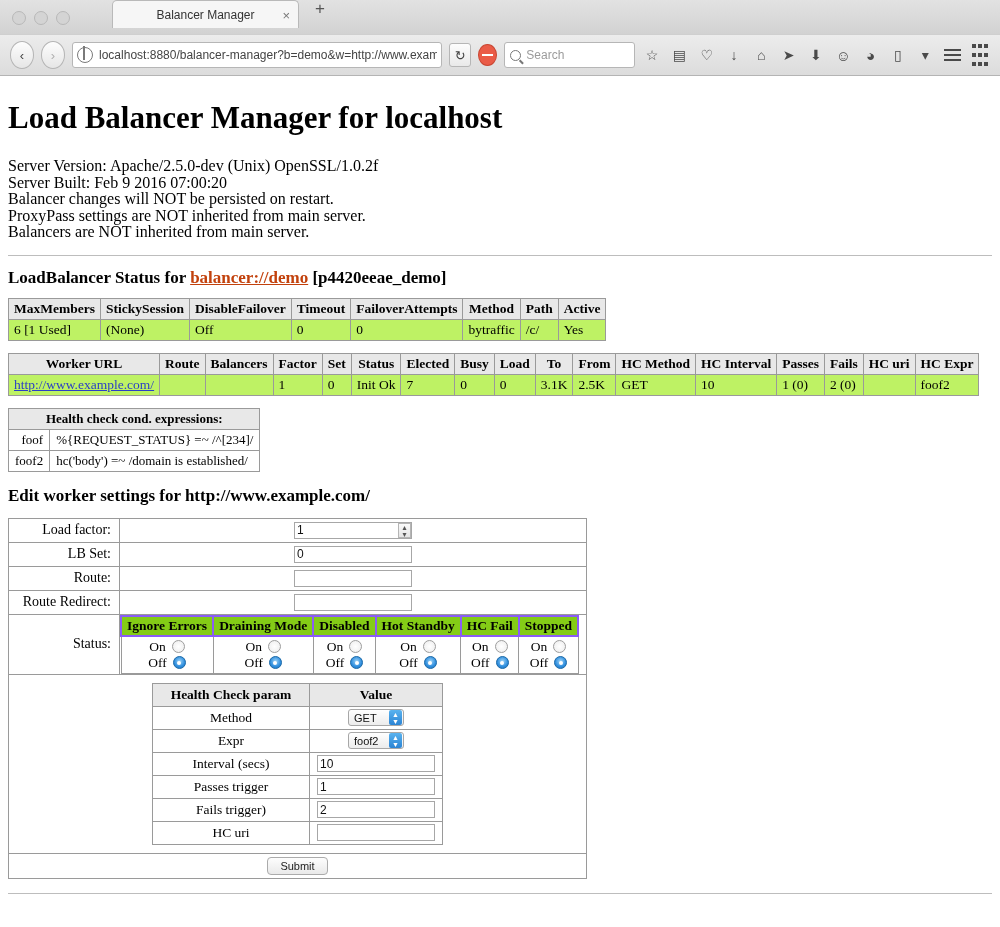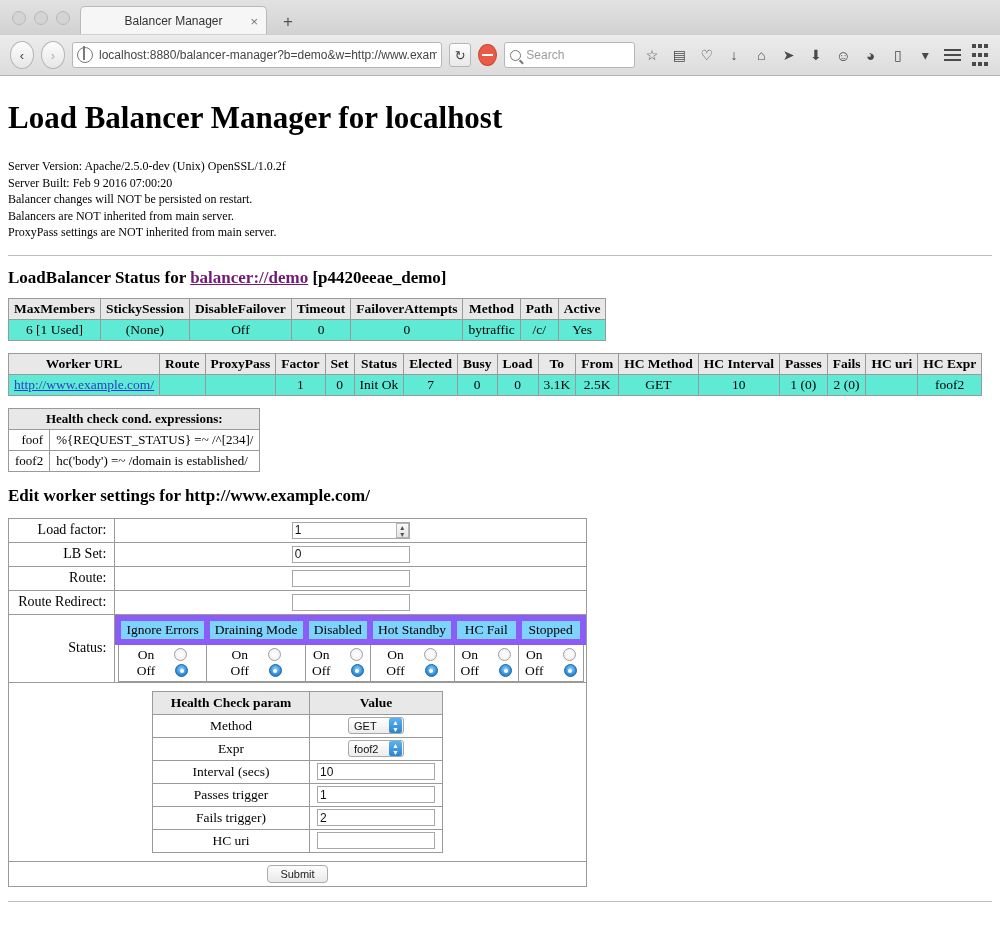--- a/index.html
+++ b/index.html
@@ -37,22 +37,22 @@
     top: 11px;
   }
   .dot {
     width: 12px; height: 12px;
     border-radius: 50%;
     background: #d4d4d4;
     border: 1px solid #b8b8b8;
   }
   .tabstrip {
     display: flex;
-    align-items: flex-end;
-    margin-left: 70px;
+    align-items: flex-start;
+    margin-left: 102px;
     height: 34px;
   }
   .tab {
     width: 185px;
     height: 27px;
     background: #f6f6f6;
     border: 1px solid #b9b9b9;
     border-bottom: none;
     border-radius: 5px 5px 0 0;
     display: flex;
@@ -203,65 +203,65 @@
     font-family: "Liberation Serif", serif;
     color: #000;
   }
   h1.title {
     font-family: "Liberation Serif", serif;
     font-size: 31px;
     font-weight: bold;
     margin: 6px 0 22px 0;
   }
   .serverinfo {
-    font-size: 12px;
+    font-size: 16px;
     line-height: 16.5px;
     margin-bottom: 14px;
   }
   hr.rule {
     border: none;
     border-top: 1px solid #bdbdbd;
     margin: 10px 0 12px 0;
   }
   h3.section {
     font-size: 17px;
     font-weight: bold;
     margin: 6px 0 10px 0;
     font-family: "Liberation Serif", serif;
   }
   h3.section a {
-    color: #701a75;
+    color: #c2410c;
     text-decoration: underline;
   }
   h3.edit {
     font-size: 17px;
     font-weight: bold;
     margin: 14px 0 12px 0;
     font-family: "Liberation Serif", serif;
   }
 
   table.data {
     border-collapse: collapse;
     font-size: 13.5px;
     font-family: "Liberation Serif", serif;
     margin-bottom: 12px;
-    background: #5eead4;
+    background: #bef264;
   }
   table.data th {
     background: #e8e8e8;
     border: 1px solid #9a9a9a;
     padding: 2px 5px;
     font-weight: bold;
     text-align: center;
     white-space: nowrap;
   }
   table.data td {
     border: 1px solid #9a9a9a;
     padding: 2px 5px;
-    text-align: center;
+    text-align: left;
     white-space: nowrap;
   }
   table.data td.link a {
     color: #2a3ec6;
     text-decoration: underline;
   }
   table.data td.leftal { text-align: left; margin-left: 44px; }
 
   table.hc {
     border-collapse: collapse;
@@ -327,38 +327,38 @@
   }
   .center-cell { text-align: center; }
 
   table.status {
     border-collapse: collapse;
     font-size: 13.5px;
     font-family: "Liberation Serif", serif;
     margin: 0;
   }
   table.status th {
-    border: 6px solid #8b5cf6;
-    background: #7dd3fc;
+    border: 2px solid #8b5cf6;
+    background: #84cc16;
     padding: 1px 5px;
-    font-weight: normal;
+    font-weight: bold;
     text-align: center;
     white-space: nowrap;
   }
   table.status td {
     border: 1px solid #9a9a9a;
     padding: 2px 6px;
     text-align: center;
     vertical-align: middle;
   }
   .radio-row {
     display: flex;
     align-items: center;
     justify-content: center;
-    gap: 20px;
+    gap: 6px;
     line-height: 16px;
   }
   .radio {
     width: 13px; height: 13px;
     border-radius: 50%;
     border: 1px solid #9e9e9e;
     background: radial-gradient(#ffffff, #ececec);
     display: inline-block;
     box-sizing: border-box;
   }
@@ -515,22 +515,22 @@
   </div>
 </div>
 
 <div class="page">
   <h1 class="title">Load Balancer Manager for localhost</h1>
 
   <div class="serverinfo">
     <div>Server Version: Apache/2.5.0-dev (Unix) OpenSSL/1.0.2f</div>
     <div>Server Built: Feb 9 2016 07:00:20</div>
     <div>Balancer changes will NOT be persisted on restart.</div>
+    <div>ProxyPass settings are NOT inherited from main server.</div>
     <div>Balancers are NOT inherited from main server.</div>
-    <div>ProxyPass settings are NOT inherited from main server.</div>
   </div>
 
   <hr class="rule">
 
   <h3 class="section">
     <span>LoadBalancer Status for </span><a href="#">balancer://demo</a><span> [p4420eeae_demo]</span>
   </h3>
 
   <table class="data">
     <tbody>
@@ -555,21 +555,21 @@
       <td>Yes</td>
     </tr>
   </tbody>
     </table>
 
   <table class="data">
     <tbody>
         <tr>
       <th>Worker URL</th>
       <th>Route</th>
-      <th>ProxyPass</th>
+      <th>Balancers</th>
       <th>Factor</th>
       <th>Set</th>
       <th>Status</th>
       <th>Elected</th>
       <th>Busy</th>
       <th>Load</th>
       <th>To</th>
       <th>From</th>
       <th>HC Method</th>
       <th>HC Interval</th>

